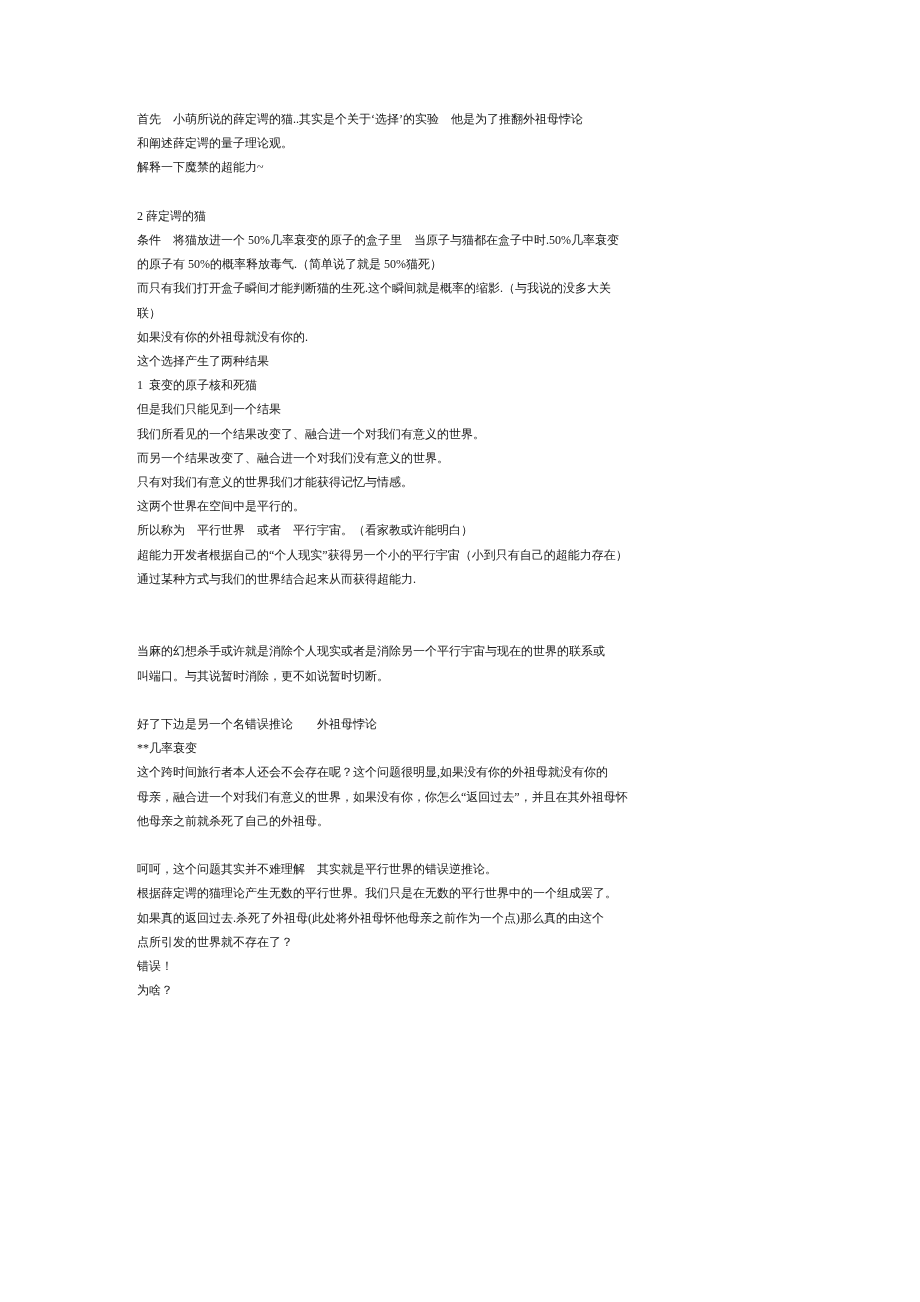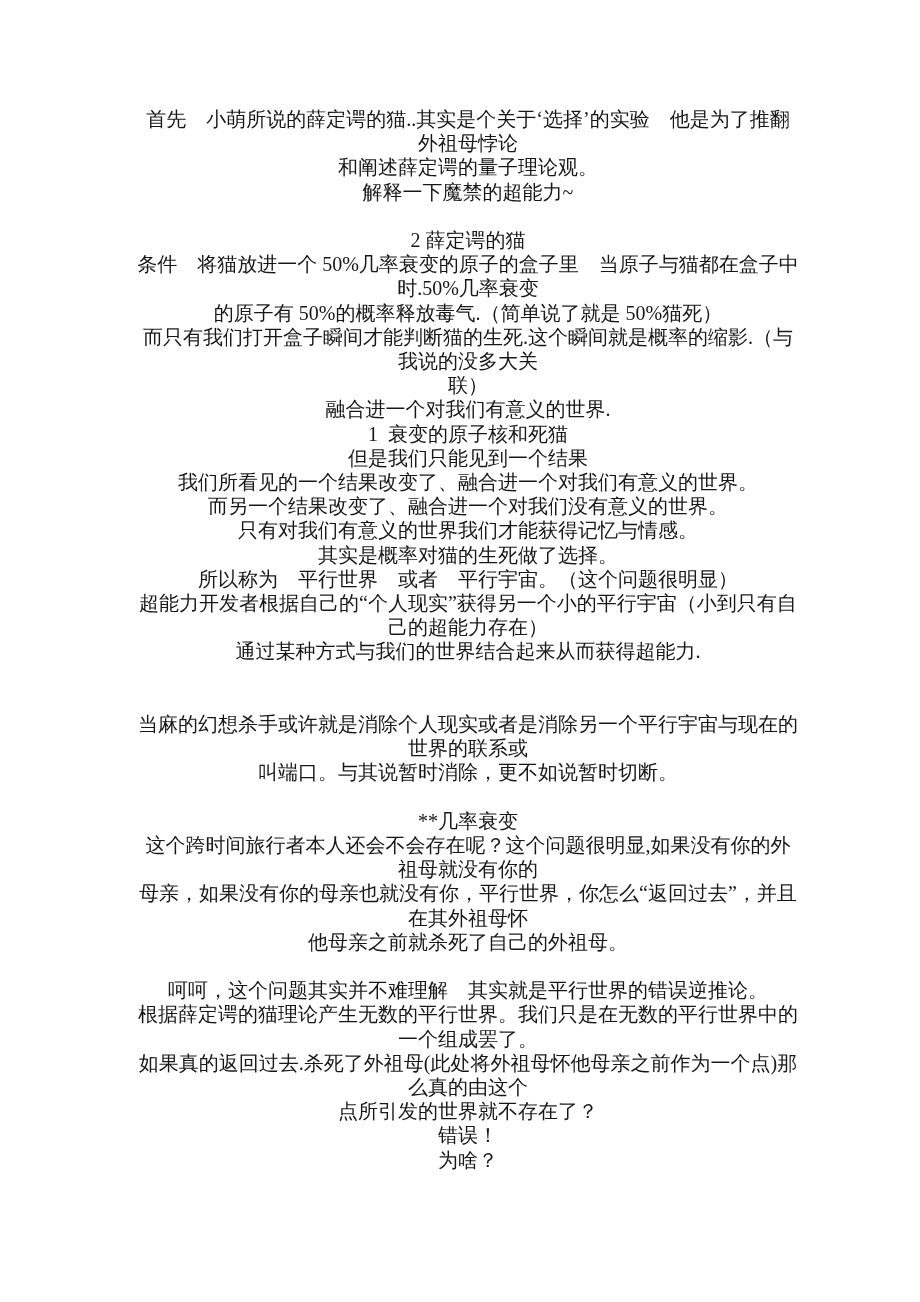--- a/index.html
+++ b/index.html
@@ -22,61 +22,63 @@
     height: 1302px;
     background: #ffffff;
   }
   .doc {
     position: absolute;
     left: 137px;
     top: 107px;
     width: 662px;
   }
   .line {
-    font-size: 20px;
+    font-size: 12px;
     line-height: 24.2px;
     min-height: 24.2px;
     color: #171717;
     white-space: pre-wrap;
     word-break: break-all;
-    text-align: center;
+    text-align: left;
   }
 </style>
 </head>
 <body>
 
 <div class="page">
   <div class="doc">
     <div class="line">首先　小萌所说的薛定谔的猫..其实是个关于‘选择’的实验　他是为了推翻外祖母悖论</div>
     <div class="line">和阐述薛定谔的量子理论观。</div>
     <div class="line">解释一下魔禁的超能力~</div>
     <div class="line"></div>
     <div class="line">2 薛定谔的猫</div>
     <div class="line">条件　将猫放进一个 50%几率衰变的原子的盒子里　当原子与猫都在盒子中时.50%几率衰变</div>
     <div class="line">的原子有 50%的概率释放毒气.（简单说了就是 50%猫死）</div>
     <div class="line">而只有我们打开盒子瞬间才能判断猫的生死.这个瞬间就是概率的缩影.（与我说的没多大关</div>
     <div class="line">联）</div>
-    <div class="line">融合进一个对我们有意义的世界.</div>
+    <div class="line">如果没有你的外祖母就没有你的.</div>
+    <div class="line">这个选择产生了两种结果</div>
     <div class="line">1  衰变的原子核和死猫</div>
     <div class="line">但是我们只能见到一个结果</div>
     <div class="line">我们所看见的一个结果改变了、融合进一个对我们有意义的世界。</div>
     <div class="line">而另一个结果改变了、融合进一个对我们没有意义的世界。</div>
     <div class="line">只有对我们有意义的世界我们才能获得记忆与情感。</div>
-    <div class="line">其实是概率对猫的生死做了选择。</div>
-    <div class="line">所以称为　平行世界　或者　平行宇宙。（这个问题很明显）</div>
+    <div class="line">这两个世界在空间中是平行的。</div>
+    <div class="line">所以称为　平行世界　或者　平行宇宙。（看家教或许能明白）</div>
     <div class="line">超能力开发者根据自己的“个人现实”获得另一个小的平行宇宙（小到只有自己的超能力存在）</div>
     <div class="line">通过某种方式与我们的世界结合起来从而获得超能力.</div>
     <div class="line"></div>
     <div class="line"></div>
     <div class="line">当麻的幻想杀手或许就是消除个人现实或者是消除另一个平行宇宙与现在的世界的联系或</div>
     <div class="line">叫端口。与其说暂时消除，更不如说暂时切断。</div>
     <div class="line"></div>
+    <div class="line">好了下边是另一个名错误推论　　外祖母悖论</div>
     <div class="line">**几率衰变</div>
     <div class="line">这个跨时间旅行者本人还会不会存在呢？这个问题很明显,如果没有你的外祖母就没有你的</div>
-    <div class="line">母亲，如果没有你的母亲也就没有你，平行世界，你怎么“返回过去”，并且在其外祖母怀</div>
+    <div class="line">母亲，融合进一个对我们有意义的世界，如果没有你，你怎么“返回过去”，并且在其外祖母怀</div>
     <div class="line">他母亲之前就杀死了自己的外祖母。</div>
     <div class="line"></div>
     <div class="line">呵呵，这个问题其实并不难理解　其实就是平行世界的错误逆推论。</div>
     <div class="line">根据薛定谔的猫理论产生无数的平行世界。我们只是在无数的平行世界中的一个组成罢了。</div>
     <div class="line">如果真的返回过去.杀死了外祖母(此处将外祖母怀他母亲之前作为一个点)那么真的由这个</div>
     <div class="line">点所引发的世界就不存在了？</div>
     <div class="line">错误！</div>
     <div class="line">为啥？</div>
 
   </div>

